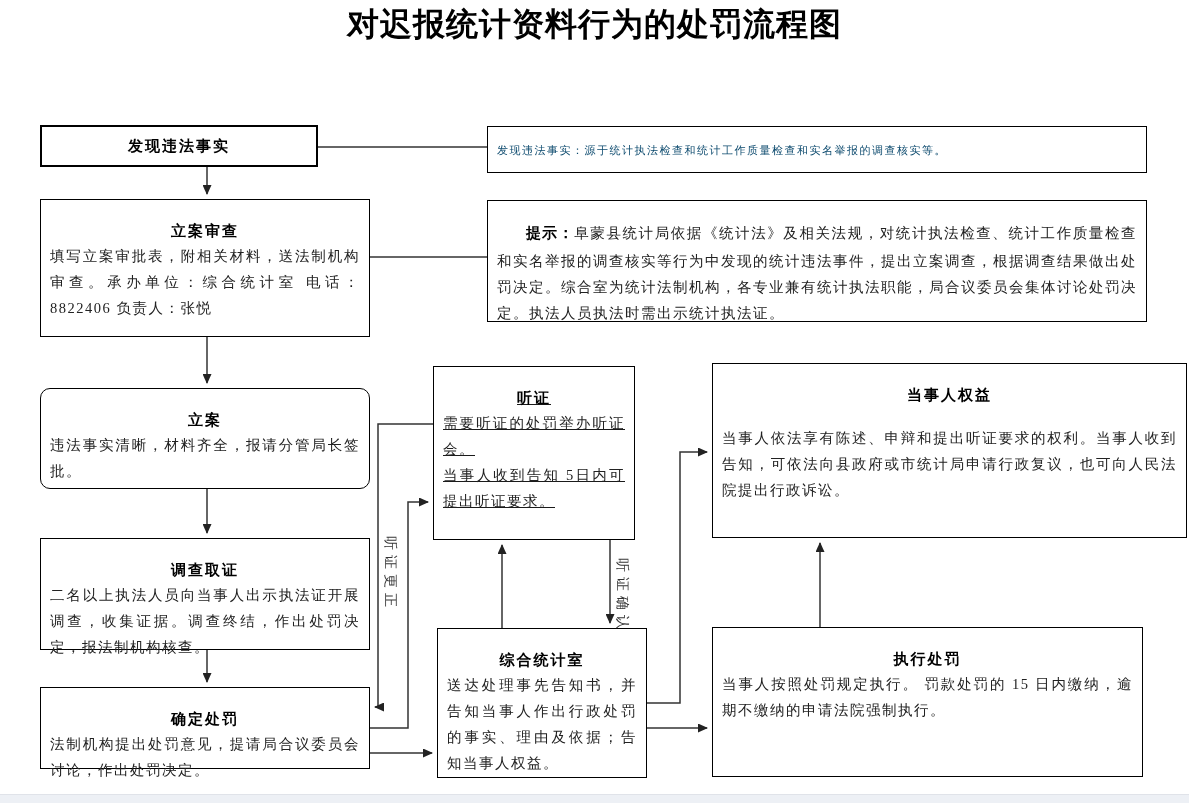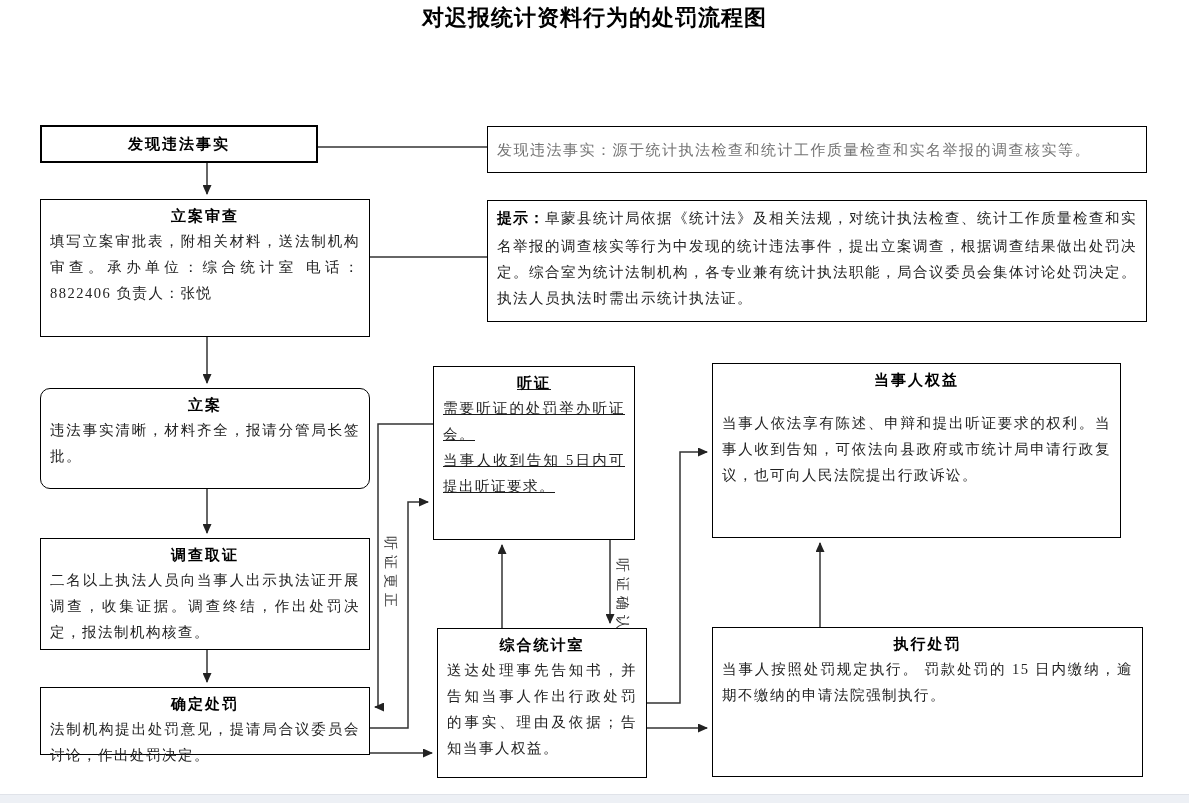--- a/index.html
+++ b/index.html
@@ -8,28 +8,28 @@
     width:1189px;height:803px;
     background:#ffffff;
     font-family:"Liberation Serif","DejaVu Serif",serif;
     color:#1a1a1a;
     overflow:hidden;
   }
   .main-title{
     position:absolute;left:0;top:3px;width:1189px;
     text-align:center;
     font-family:"Liberation Sans","DejaVu Sans",sans-serif;
-    font-weight:bold;font-size:22px;letter-spacing:1px;color:#000;
+    font-weight:bold;font-size:32px;letter-spacing:1px;color:#000;
   }
   .box{
     position:absolute;
     border:1.5px solid #000;
     background:#fff;
     box-sizing:border-box;
-    padding:4px 9px;
+    padding:19px 9px;
   }
   .box-title{
     font-family:"Liberation Sans","DejaVu Sans",sans-serif;
     font-weight:bold;font-size:15px;
     text-align:center;letter-spacing:2px;
     line-height:24px;color:#000;
   }
   .box-body{
     font-size:14.5px;letter-spacing:1.5px;
     line-height:26px;text-align:justify;color:#222;
@@ -37,30 +37,30 @@
   .pre{white-space:pre-line;}
   
   #b-discover{left:40px;top:125px;width:278px;height:38px;border-width:2px;
               display:flex;align-items:center;justify-content:center;}
   #b-discover-note{left:487px;top:126px;width:660px;height:47px;
               display:flex;align-items:center;}
   #b-review{left:40px;top:199px;width:330px;height:138px;}
   #b-tip{left:487px;top:200px;width:660px;height:122px;}
   #b-filing{left:40px;top:388px;width:330px;height:101px;border-radius:10px;}
   #b-invest{left:40px;top:538px;width:330px;height:112px;}
-  #b-determine{left:40px;top:687px;width:330px;height:68px;}
+  #b-determine{left:40px;top:687px;width:330px;height:82px;}
   #b-hearing{left:433px;top:366px;width:202px;height:174px;text-decoration:underline;}
-  #b-rights{left:712px;top:363px;width:409px;height:175px;}
+  #b-rights{left:712px;top:363px;width:475px;height:175px;}
   #b-deliver{left:437px;top:628px;width:210px;height:150px;}
   #b-execute{left:712px;top:627px;width:431px;height:150px;}
   #b-rights .box-title{margin-bottom:18px;}
-  .note-text{font-size:15px;letter-spacing:1.5px;line-height:24px;color:#737373;}
+  .note-text{font-size:11px;letter-spacing:1.5px;line-height:24px;color:#0c4a6e;}
   .tip-label{
     font-family:Liberation Mono, monospace;
-    font-weight:bold;font-size:15px;color:#000;letter-spacing:1px;
+    font-weight:bold;font-size:15px;color:#000;letter-spacing:1px;margin-left:29px;
   }
   .edge-label{
     position:absolute;
     font-size:14px;letter-spacing:5px;color:#333;
     transform:rotate(90deg);transform-origin:0 0;
     white-space:nowrap;
   }
   #lbl-correct{left:399px;top:536px;}
   #lbl-confirm{left:631px;top:558px;}
   #connector-layer{position:absolute;left:0;top:0;width:1189px;height:803px;pointer-events:none;}

